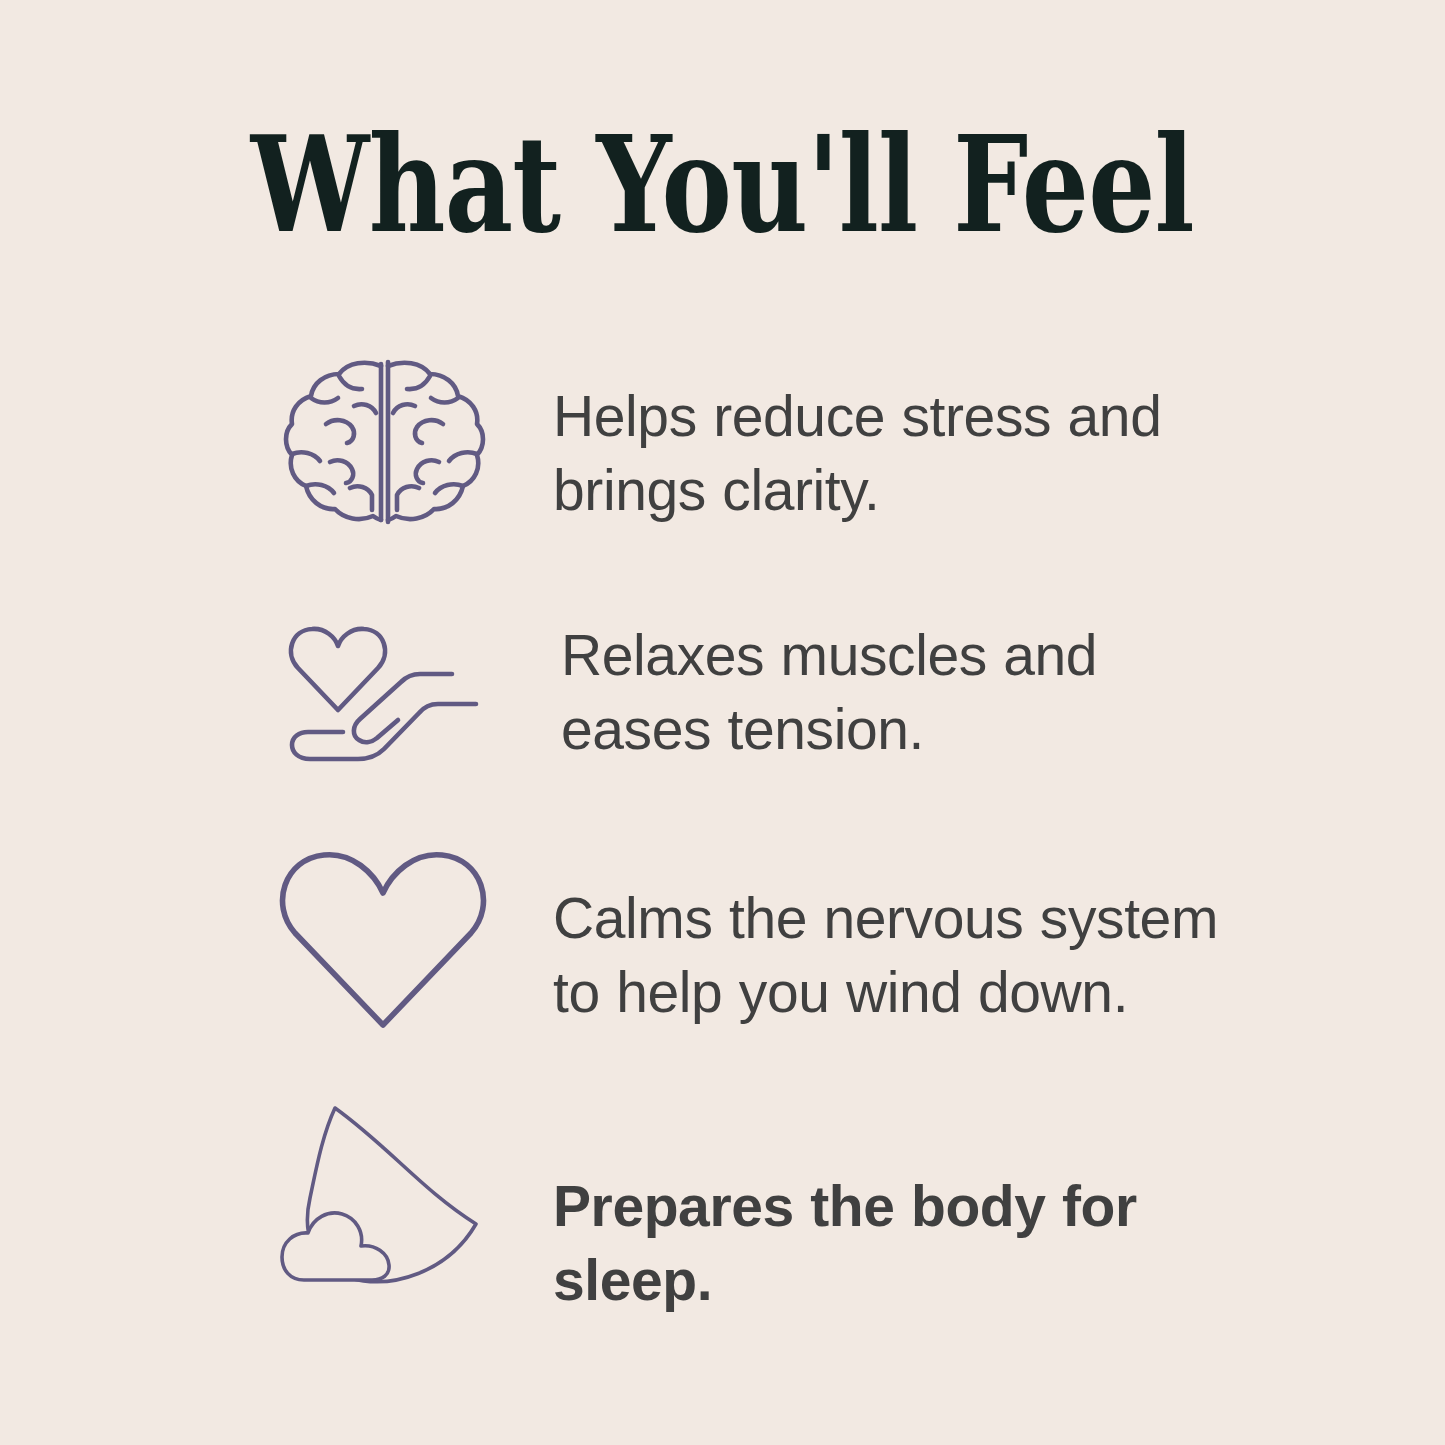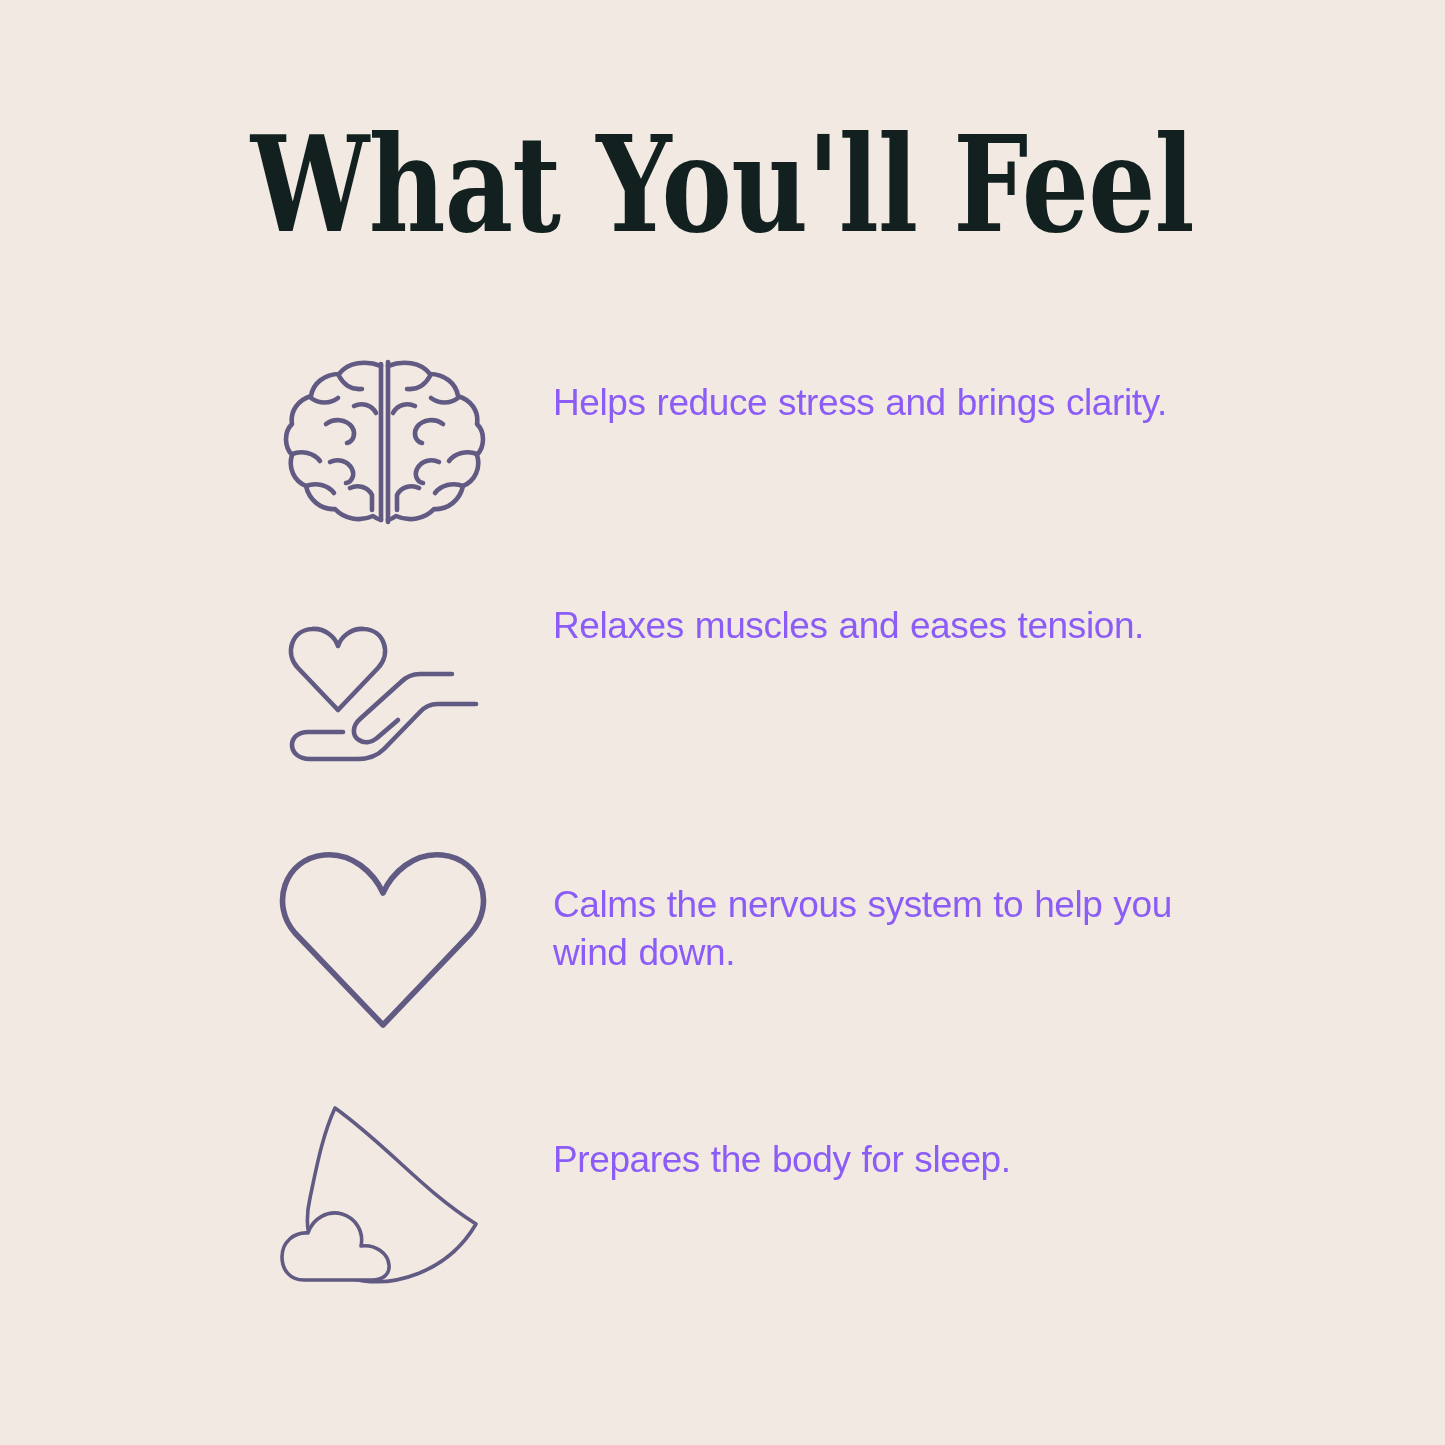--- a/index.html
+++ b/index.html
@@ -63,41 +63,41 @@
     justify-content: center;
   }
   .icon-cell svg {
     display: block;
     overflow: visible;
   }
   .text-cell {
     position: absolute;
     left: 553px;
     width: 700px;
-    color: #8b5cf6;
+    color: #404040;
     font-family: "Liberation Sans", sans-serif;
     font-weight: 400;
-    font-size: 37px;
+    font-size: 57px;
     line-height: 1.30;
     letter-spacing: -0.4px;
     word-spacing: 1px;
   }
 
   
   #row-1 .icon-cell { left: 282px; top: 6px; width: 212px; height: 168px; }
   #row-1 .text-cell { top: 27px; }
 
   #row-2 .icon-cell { left: 280px; top: 266px; width: 216px; height: 160px; }
-  #row-2 .text-cell { top: 250px; }
+  #row-2 .text-cell { top: 266px; margin-left: 8px; }
 
   #row-3 .icon-cell { left: 272px; top: 495px; width: 222px; height: 185px; }
   #row-3 .text-cell { top: 497px; margin-top: 32px; }
 
   #row-4 .icon-cell { left: 280px; top: 742px; width: 216px; height: 200px; }
-  #row-4 .text-cell { top: 784px; }
+  #row-4 .text-cell { top: 817px; font-weight: bold; }
 </style>
 </head>
 <body>
 
 <div class="page">
 
   <div class="title-wrap">
     <div class="title">What You'll Feel</div>
   </div>
 

